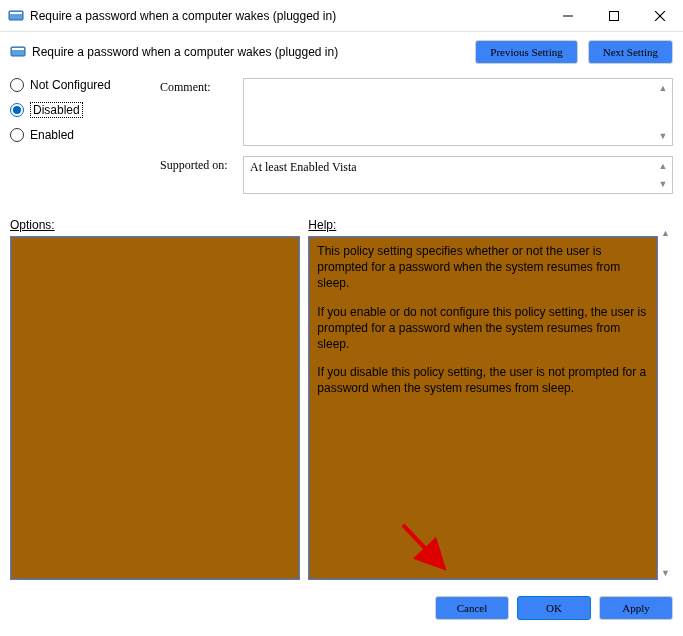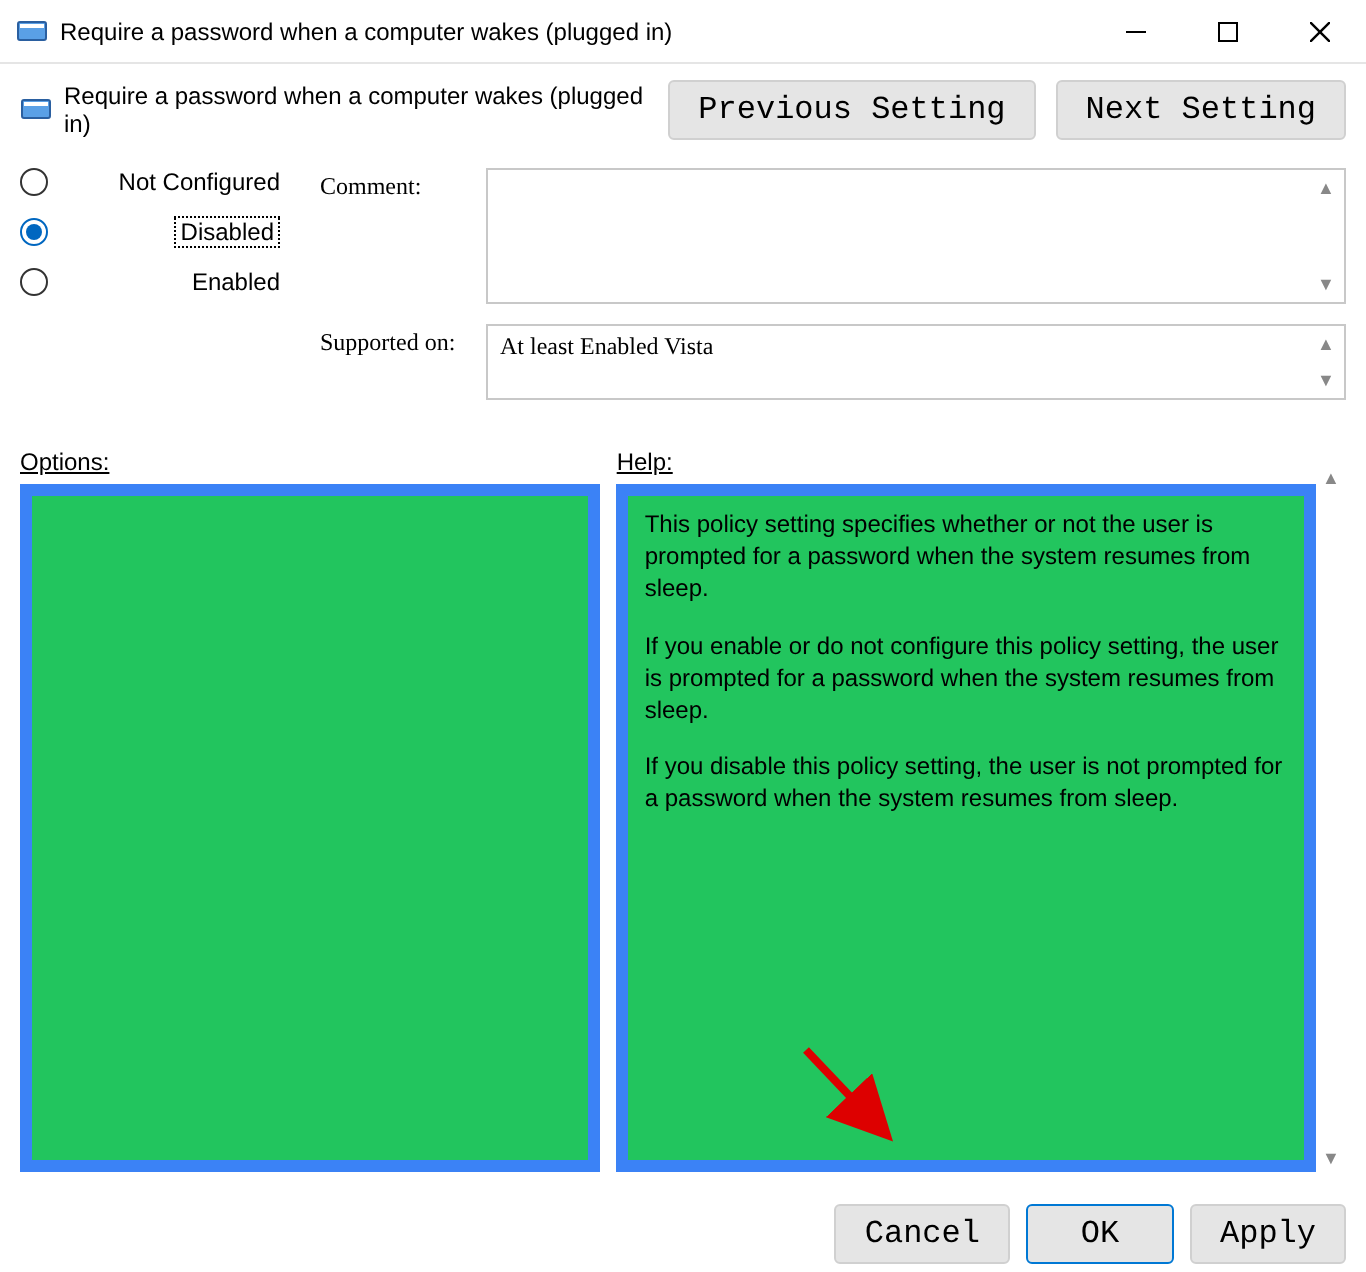--- a/index.html
+++ b/index.html
@@ -35,38 +35,37 @@
   .header-row {
     display: flex; align-items: center; margin-bottom: 14px;
   }
   .header-row .icon {
     width: 16px; height: 16px; margin-right: 6px;
     display: inline-flex;
   }
   .header-row .title { flex: 1; font-size: 12px; }
   .nav-buttons { display: flex; gap: 10px; }
   .btn {
-    background: #e5e5e5;
+    background: #3b82f6;
     border: 1px solid #d0d0d0;
     border-radius: 3px;
     padding: 5px 14px;
-    font-family: Liberation Mono, monospace;
-    font-size: 16px;
+    font-family: Liberation Serif, serif;
+    font-size: 11px;
     cursor: pointer;
   }
   .btn.primary { border-color: #0078d4; }
 
   .config-row { display: flex; gap: 20px; }
   .radios { width: 130px; }
   .radio-opt {
     display: flex; align-items: center;
     gap: 6px;
     margin-bottom: 10px;
     cursor: pointer;
-    justify-content: space-between;
   }
   .radio-opt.selected .label {
     border: 1px dotted #000;
     padding: 0 2px;
   }
   .radio-opt .ring {
     width: 14px; height: 14px; border-radius: 50%;
     border: 1px solid #333; display: inline-flex;
     align-items: center; justify-content: center;
     background: #fff;
@@ -101,22 +100,22 @@
   }
   .scroll-arrow.up { top: 2px; }
   .scroll-arrow.down { bottom: 2px; }
 
   .lower {
     display: flex; gap: 8px; margin-top: 14px;
   }
   .col { flex: 1; display: flex; flex-direction: column; }
   .col-label { margin-bottom: 4px; text-decoration: underline; }
   .panel {
-    border: 6px solid #3b82f6;
-    background: #22c55e;
+    border: 1px solid #3b82f6;
+    background: #a16207;
     flex: 1;
     padding: 6px 8px;
     font-size: 12px;
     overflow: hidden;
     position: relative;
   }
   .panel .para { margin-bottom: 12px; line-height: 1.35; }
   .outer-scroll {
     width: 15px;
     display: flex; flex-direction: column;

